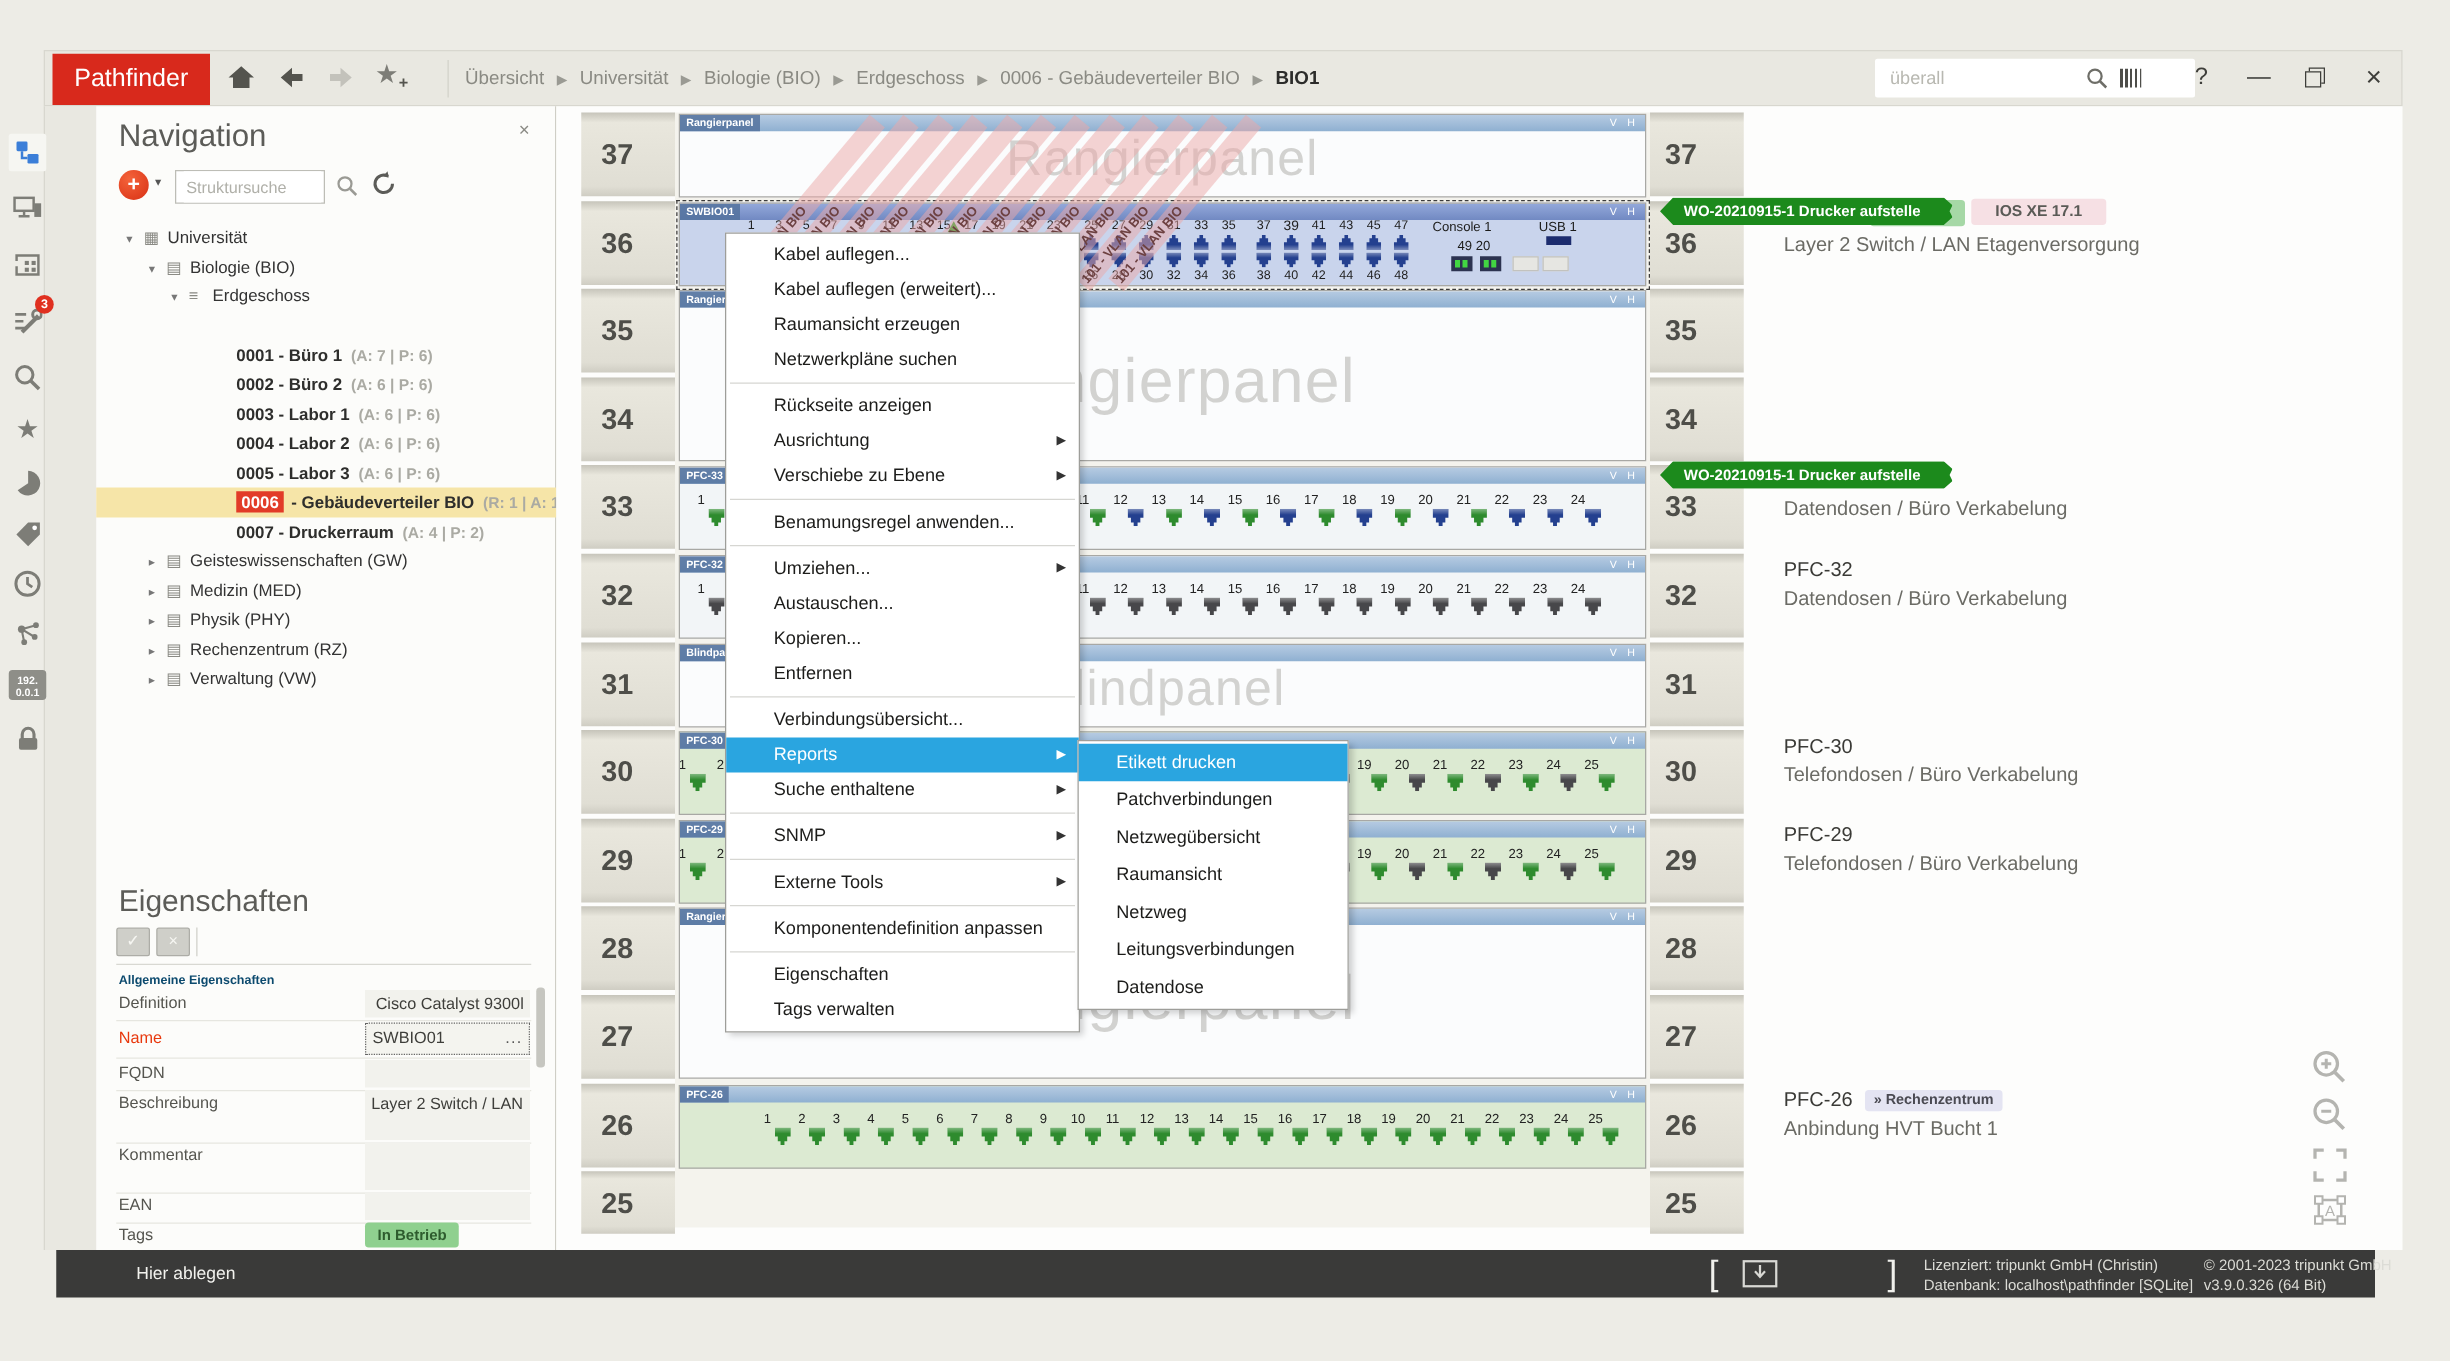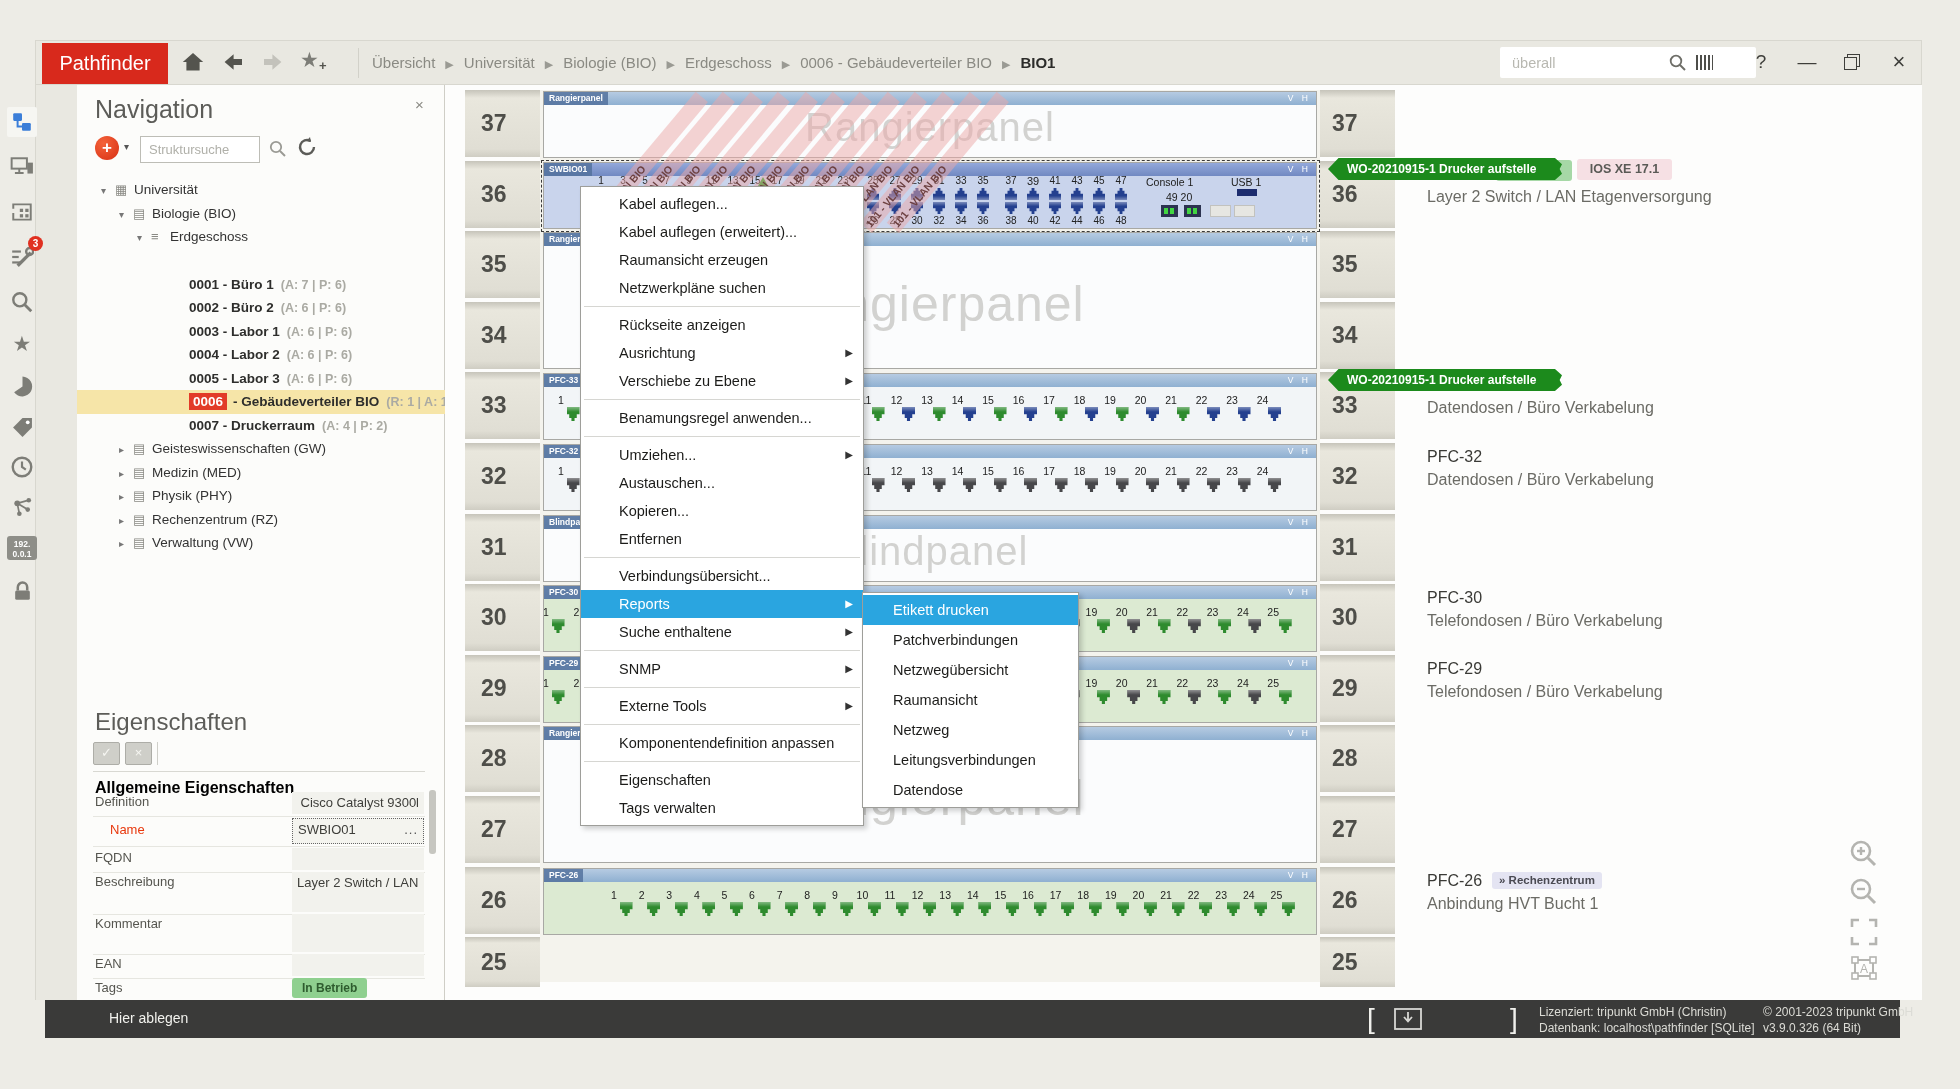--- a/index.html
+++ b/index.html
@@ -48,21 +48,21 @@
   .trow .cnt{color:#aaaaa3;margin-left:7px;font-size:12.5px;}
   .trow.room{font-weight:600;color:#2e2e2c;}
   .trow.sel{background:#f6e5a8;}
   .chip-red{background:#e23b28;color:#fff;padding:1px 4px;font-weight:bold;}
   
   #props-title{left:95px;top:708px;font-size:24px;color:#5c5c58;font-weight:300;}
   #props-bar{left:93px;top:742px;}
   .pbtn{display:inline-block;width:25px;height:21px;margin-right:5px;background:linear-gradient(#dedeff0,#dededa,#c6c6c0);background-color:#cfcfc9;border:1px solid #adada7;border-radius:2px;color:#f6f6f2;text-align:center;line-height:20px;font-size:13px;}
   #pbar-sep{left:157px;top:742px;width:1px;height:23px;background:#cfcfc9;}
   #props-hr{left:93px;top:771px;width:332px;height:1px;background:#d8d8d2;}
-  #props-section{left:95px;top:779px;font-size:16px;font-weight:bold;color:#000000;}
+  #props-section{left:95px;top:779px;font-size:10px;font-weight:bold;color:#0c4a6e;}
   .prow-label{position:absolute;left:95px;font-size:13px;color:#55554f;}
   .prow-label.red{color:#e8380d;}
   .pcell{position:absolute;left:292px;width:132px;background:#f2f2ed;font-size:13px;color:#3e3e3a;padding:3px 5px;box-sizing:border-box;}
   .pcell.edit{border:1px dotted #666;background:#f4f4ef;}
   .pcell .more{float:right;color:#555;letter-spacing:1px;}
   .psep{position:absolute;left:93px;width:332px;height:1px;background:#e6e6e0;}
   .badge-green{position:absolute;left:292px;background:#8fd08f;color:#2e5c2e;font-size:12px;font-weight:bold;padding:3px 10px;border-radius:3px;}
   #props-scroll{left:429px;top:788px;width:7px;height:210px;background:#ececе7;background:#ececе7;}
   #props-thumb{left:429px;top:790px;width:7px;height:64px;background:#c6c6c0;border-radius:3px;}
   
@@ -291,21 +291,21 @@
 <div id="props-bar" class="abs">
   <span class="pbtn">✓</span><span class="pbtn">×</span>
 </div>
 <div id="pbar-sep" class="abs"></div>
 <div id="props-hr" class="abs"></div>
 <div id="props-section" class="abs">Allgemeine Eigenschaften</div>
 <div id="prop-rows">
     <div class="prow-label" style="top: 794px;">Definition</div>
     <div class="pcell" style="top: 792px; height: 22px; text-align: right;"><span>Cisco Catalyst 9300l</span></div>
     <div class="psep" style="top: 816px;"></div>
-    <div class="prow-label red" style="top: 822px; margin-left: 15px;">Name</div>
+    <div class="prow-label red" style="top: 822px;">Name</div>
     <div class="pcell edit" style="top: 818px; height: 26px;"><span>SWBIO01</span><span class="more">...</span></div>
     <div class="psep" style="top: 846px;"></div>
     <div class="prow-label" style="top: 850px;">FQDN</div>
     <div class="pcell" style="top: 848px; height: 22px;"><span></span></div>
     <div class="psep" style="top: 872px;"></div>
     <div class="prow-label" style="top: 874px;">Beschreibung</div>
     <div class="pcell" style="top: 872px; height: 40px;"><span>Layer 2 Switch / LAN</span></div>
     <div class="psep" style="top: 914px;"></div>
     <div class="prow-label" style="top: 916px;">Kommentar</div>
     <div class="pcell" style="top: 914px; height: 38px;"><span></span></div>
@@ -832,21 +832,21 @@
     <div class="vlan" style="left: 762.4px; top: 217px; z-index: 6;">101 - VLAN BIO</div>
     <div class="vlan" style="left: 789.8px; top: 217px; z-index: 6;">101 - VLAN BIO</div>
     <div class="vlan" style="left: 817.2px; top: 217px; z-index: 6;">101 - VLAN BIO</div>
     <div class="vlan" style="left: 844.6px; top: 217px; z-index: 6;">101 - VLAN BIO</div>
     <div class="vlan" style="left: 872px; top: 217px; z-index: 6;">101 - VLAN BIO</div>
     <div class="vlan" style="left: 899.4px; top: 217px; z-index: 6;">101 - VLAN BIO</div>
   </div>
 <div id="annotations">
     <div class="pill lgreen" style="left: 1496px; top: 160px; width: 76px; z-index: 4;">In Betrieb</div>
     <div class="ribbon" style="left: 1328px; top: 158px; width: 234px; z-index: 5;">WO-20210915-1 Drucker aufstelle</div>
-    <div class="pill pink" style="left: 1577px; top: 159px; width: 95px; z-index: 4;">IOS XE 17.1</div>
+    <div class="pill pink" style="left: 1577px; top: 159px; width: 108px; z-index: 4;">IOS XE 17.1</div>
     <div class="ann-text" style="left: 1427px; top: 188px;">Layer 2 Switch / LAN Etagenversorgung</div>
     <div class="ribbon" style="left: 1328px; top: 369px; width: 234px; z-index: 5;">WO-20210915-1 Drucker aufstelle</div>
     <div class="ann-text" style="left: 1427px; top: 399px;">Datendosen / Büro Verkabelung</div>
     <div class="ann-title" style="left: 1427px; top: 448px;">PFC-32</div>
     <div class="ann-text" style="left: 1427px; top: 471px;">Datendosen / Büro Verkabelung</div>
     <div class="ann-title" style="left: 1427px; top: 589px;">PFC-30</div>
     <div class="ann-text" style="left: 1427px; top: 612px;">Telefondosen / Büro Verkabelung</div>
     <div class="ann-title" style="left: 1427px; top: 660px;">PFC-29</div>
     <div class="ann-text" style="left: 1427px; top: 683px;">Telefondosen / Büro Verkabelung</div>
     <div class="ann-title" style="left: 1427px; top: 872px;">PFC-26</div>

